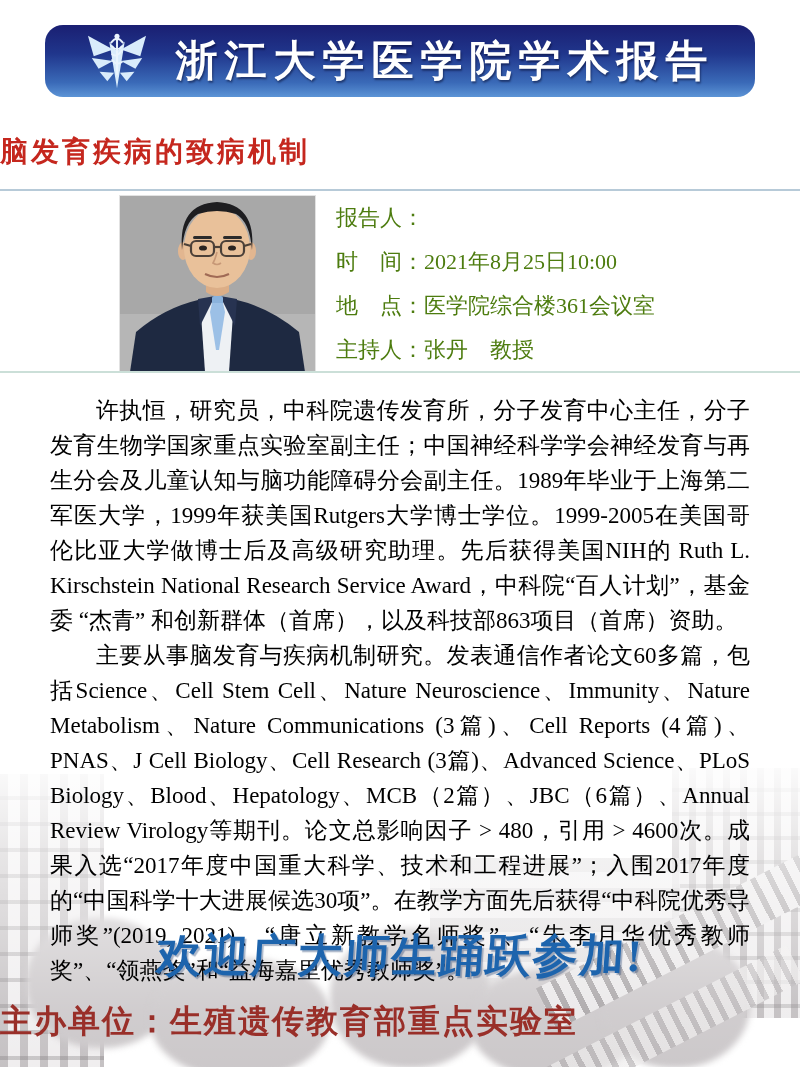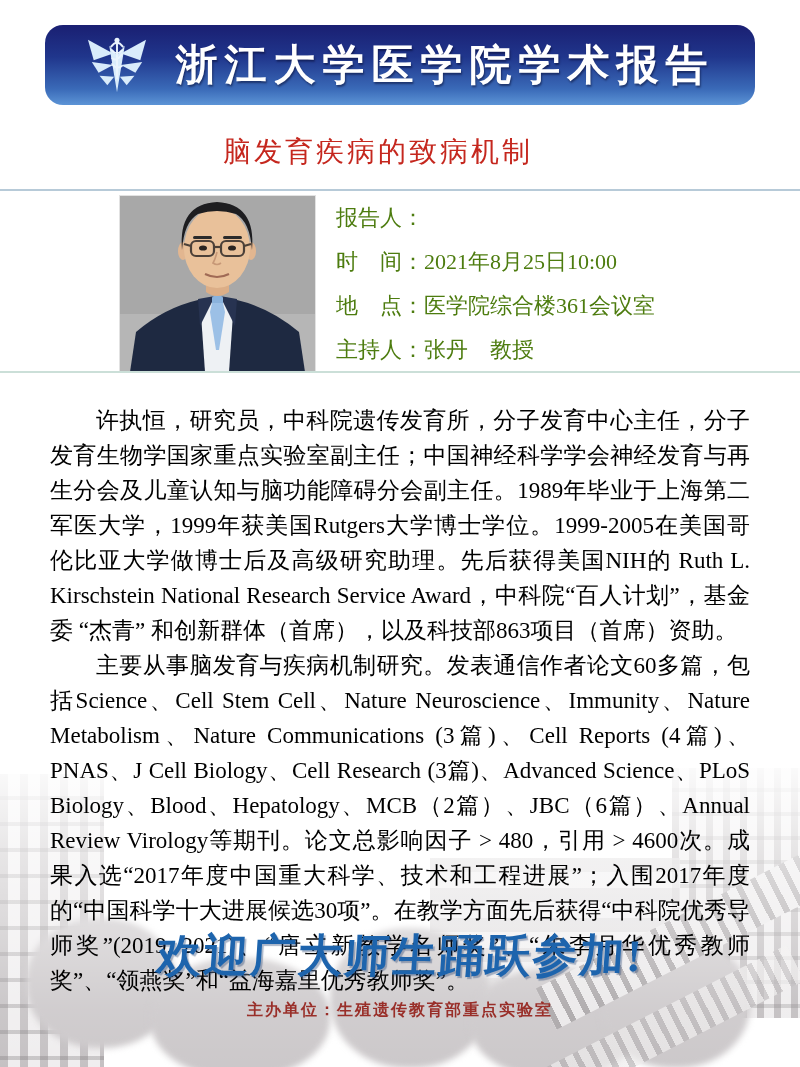--- a/index.html
+++ b/index.html
@@ -45,67 +45,67 @@
   .collage::after {
     content:""; position:absolute; inset:0;
     background:linear-gradient(180deg, rgba(255,255,255,.93) 0px, rgba(255,255,255,.6) 90px,
                rgba(255,255,255,.38) 170px, rgba(255,255,255,.15) 240px, rgba(255,255,255,.05) 299px);
   }
 
   
   .content { position:absolute; inset:0; z-index:1; }
 
   .banner {
-    position:absolute; left:45px; top:25px; width:710px; height:80px; border-radius:18px;
+    position:absolute; left:45px; top:25px; width:710px; height:72px; border-radius:18px;
     background:linear-gradient(180deg, var(--banner-top,#1a1f72) 0%, #20368c 40%, #3a6ab8 80%, var(--banner-bottom,#5c94d6) 100%);
     display:flex; align-items:center; justify-content:center; gap:28px;text-align:center;
   }
   .banner h1 {
     margin:0; color:#ffffff; font-size:42px; font-weight:bold; letter-spacing:7px;
     text-shadow:1px 2px 2px rgba(0,0,30,.45); white-space:nowrap;
   }
   .logo { width:62px; height:64px; display:block; flex:0 0 auto; }
 
   .talk-title {
-    position:absolute; top:133px; left:0; width:756px; margin:0; text-align:center;
-    font-size:28px; font-weight:normal; letter-spacing:3px; color:var(--title-red,#c5271e);
+    position:absolute; top:133px; left:0; width:756px; margin:0; text-align:left;
+    font-size:28px; font-weight:bold; letter-spacing:3px; color:var(--title-red,#c5271e);
   }
 
   .divider { position:absolute; left:0; width:800px; height:0; border-top:2px solid #b7cad8; }
   .d1 { top:189px; border-color:#b7cad8; }
   .d2 { top:371px; border-color:#cbdfd8; }
 
   .photo {
     position:absolute; left:120px; top:196px; width:195px; height:176px;
     outline:1px solid #e2e2e2;
   }
   .photo svg { width:100%; height:100%; display:block; }
 
   .info { position:absolute; left:336px; top:196px; width:430px; }
   .info .row { height:44px; display:flex; align-items:center; font-size:22px; color:#4d7c0f; white-space:nowrap; }
   .info .lbl { display:inline-block; }
   .info b, .bio b { font-weight:normal; }
 
   .bio {
-    position:absolute; left:50px; top:403px; width:700px;
+    position:absolute; left:50px; top:393px; width:700px;
     font-size:23px; line-height:35px; color:#000; text-align:justify;
   }
   .bio p { margin:0; text-indent:2em; }
 
   .welcome {
     position:absolute; top:926px; left:0; width:800px; text-align:center;
     font-size:45px; font-weight:bold; letter-spacing:2px;
     color:var(--welcome-blue,#1d64ad);
     transform:skewX(-4deg);
     text-shadow:2px 2px 1px rgba(16,50,100,.35);
     white-space:nowrap;
   }
   .organizer {
-    position:absolute; top:1000px; left:0; width:800px; text-align:center;
-    font-size:16px; font-weight:bold; letter-spacing:2px;
+    position:absolute; top:1000px; left:0; width:800px; text-align:left;
+    font-size:32px; font-weight:bold; letter-spacing:2px;
     color:var(--organizer-red,#992f29); white-space:nowrap;
   }
 </style>
 </head>
 <body style="--banner-top: #1a1f72; --banner-bottom: #5c94d6; --title-red: #c5271e; --welcome-blue: #1d64ad; --organizer-red: #992f29;">
 
 <div class="collage">
   <div class="cb-left"></div>
   <div class="cb-right"></div>
   <div class="cb-mid"></div>

